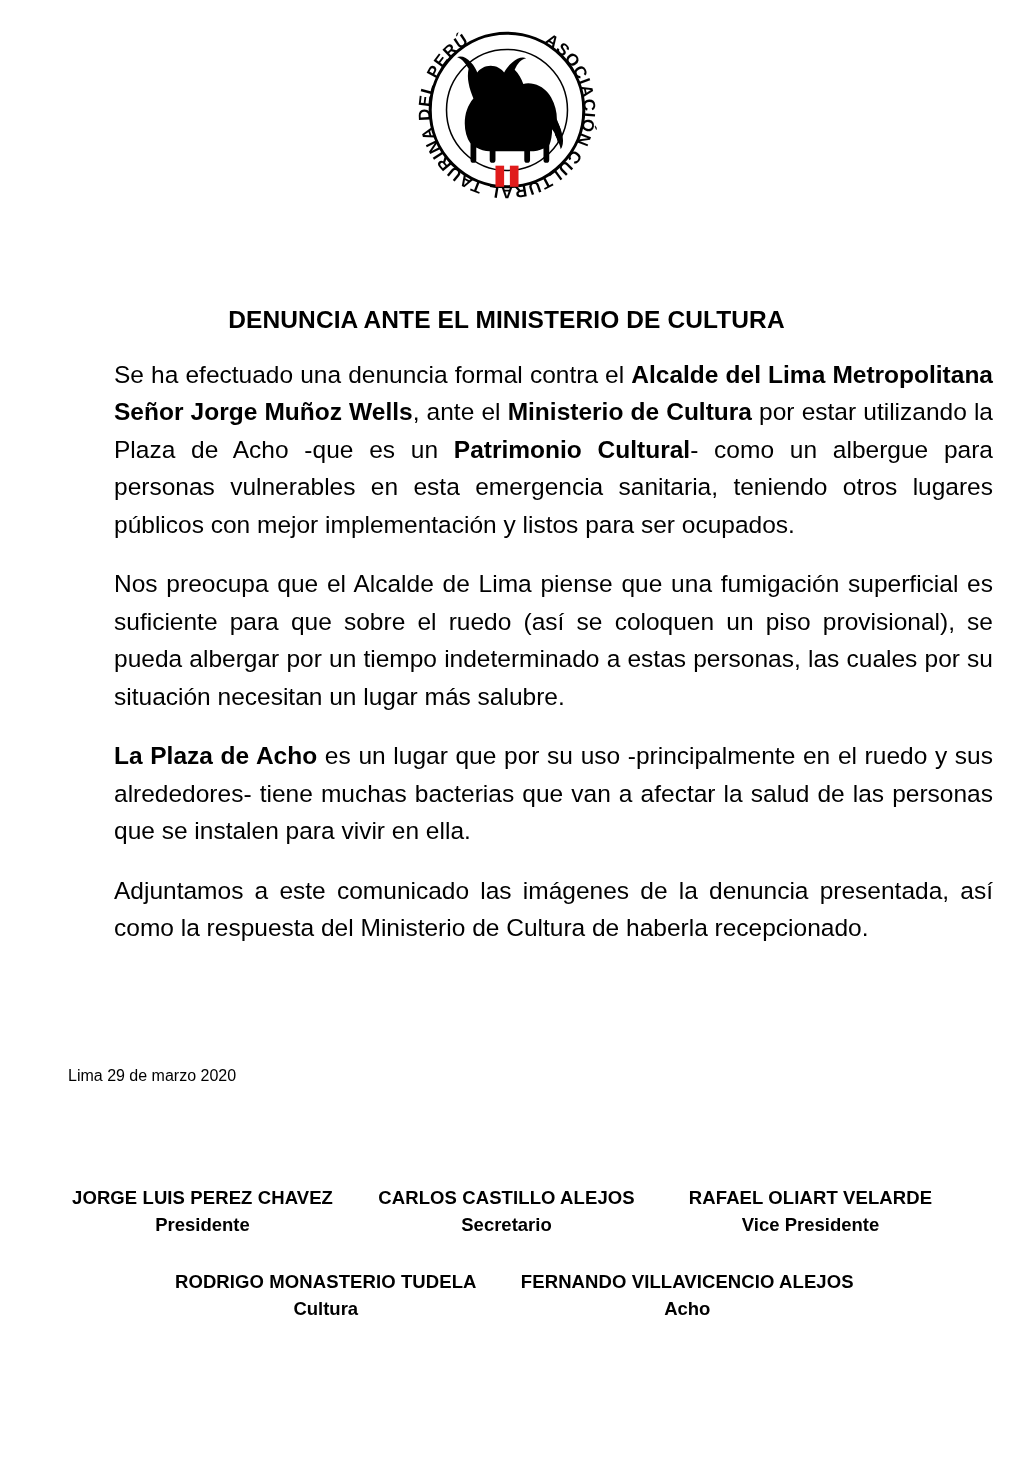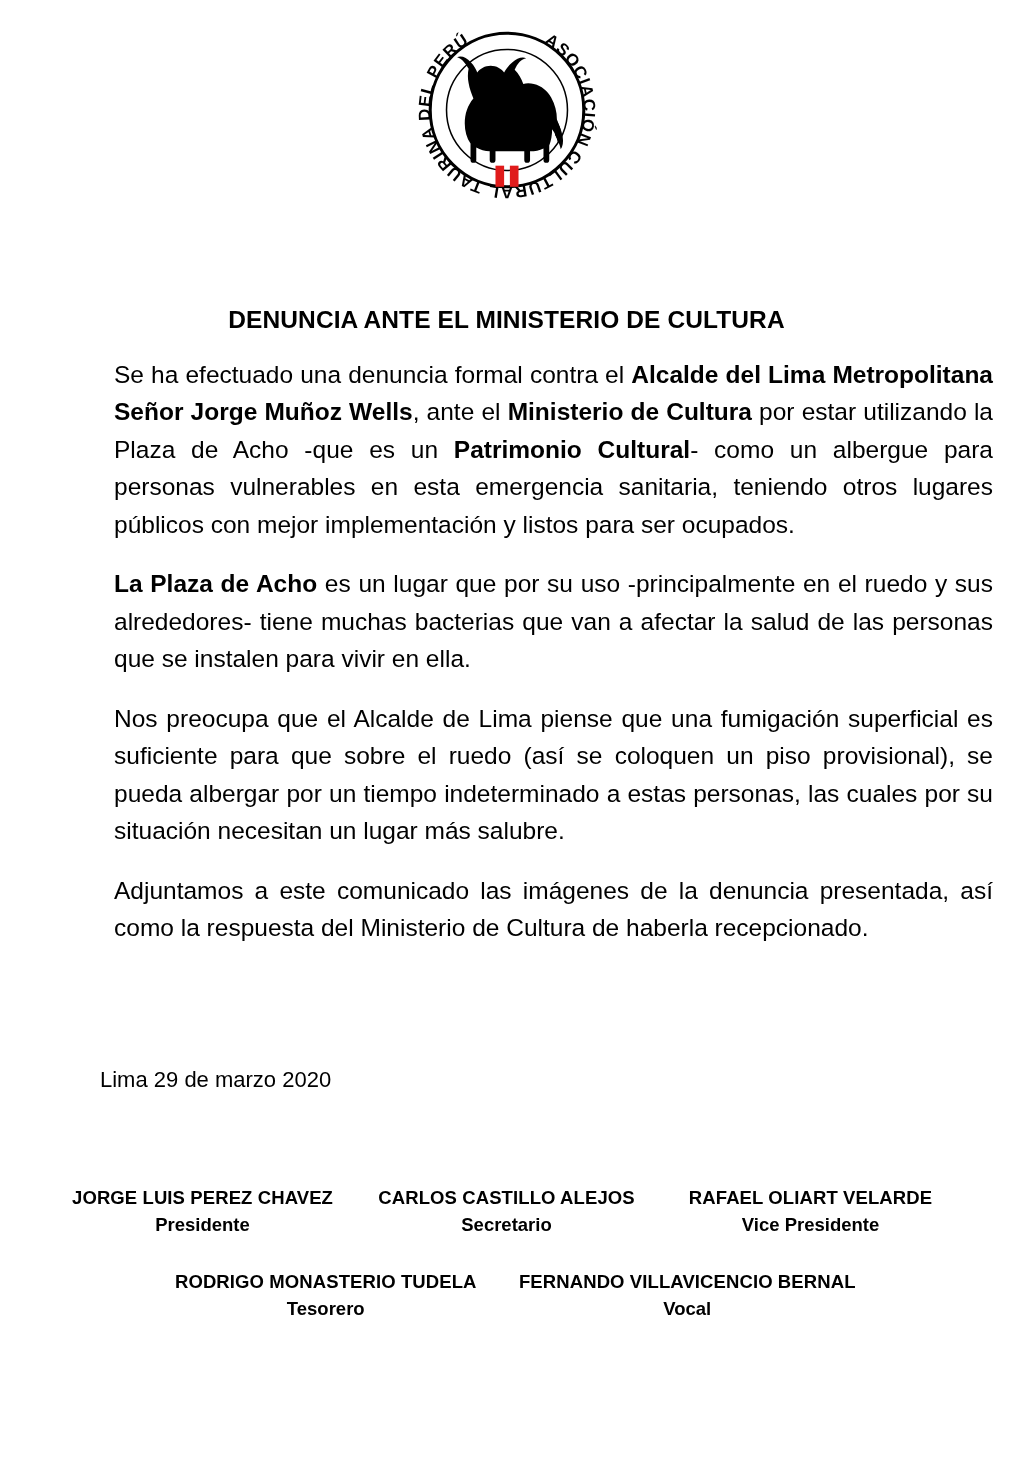--- a/index.html
+++ b/index.html
@@ -81,24 +81,23 @@
     hyphens: none;
   }
   .para:last-child { margin-bottom: 0; }
   .para b { font-weight: bold; }
 
   .date-line {
     position: absolute;
     top: 1065px;
     left: 68px;
     width: 879px;
-    font-size: 22px;
+    font-size: 16px;
     line-height: 1.4;
     text-align: left;
-    margin-left: 32px;
   }
 
   
   .sign-block {
     position: absolute;
     top: 1186px;
     left: 50px;
     width: 913px;
   }
   .sign-row {
@@ -197,22 +196,22 @@
         <rect x="103" y="158" width="9" height="22" fill="#e01b1b"></rect>
       </svg>
       <span class="logo-alt">Asociación Cultural Taurina del Perú — toro negro dentro de un círculo con dos barras rojas</span>
     </div>
   </div>
 
   <h1 class="doc-title">DENUNCIA ANTE EL MINISTERIO DE CULTURA</h1>
 
   <div class="body-block">
     <p class="para"><span>Se ha efectuado una denuncia formal contra el </span><b>Alcalde del Lima Metropolitana Señor Jorge Muñoz Wells</b><span>, ante el </span><b>Ministerio de Cultura</b><span> por estar utilizando la Plaza de Acho -que es un </span><b>Patrimonio Cultural</b><span>- como un albergue para personas vulnerables en esta emergencia sanitaria, teniendo otros lugares públicos con mejor implementación y listos para ser ocupados.</span></p>
+    <p class="para"><span>Nos preocupa que el Alcalde de Lima piense que una fumigación superficial es suficiente para que sobre el ruedo (así se coloquen un piso provisional), se pueda albergar por un tiempo indeterminado a estas personas, las cuales por su situación necesitan un lugar más salubre.</span></p>
     <p class="para"><b>La Plaza de Acho</b><span> es un lugar que por su uso -principalmente en el ruedo y sus alrededores- tiene muchas bacterias que van a afectar la salud de las personas que se instalen para vivir en ella.</span></p>
-    <p class="para"><span>Nos preocupa que el Alcalde de Lima piense que una fumigación superficial es suficiente para que sobre el ruedo (así se coloquen un piso provisional), se pueda albergar por un tiempo indeterminado a estas personas, las cuales por su situación necesitan un lugar más salubre.</span></p>
     <p class="para"><span>Adjuntamos a este comunicado las imágenes de la denuncia presentada, así como la respuesta del Ministerio de Cultura de haberla recepcionado.</span></p>
   </div>
 
   <div class="date-line">Lima 29 de marzo 2020</div>
 
   <div class="sign-block">
     <div class="sign-row row-3">
       <div class="sign-cell">
         <div class="sign-name">JORGE LUIS PEREZ CHAVEZ</div>
         <div class="sign-role">Presidente</div>
@@ -222,22 +221,22 @@
         <div class="sign-role">Secretario</div>
       </div>
       <div class="sign-cell">
         <div class="sign-name">RAFAEL OLIART VELARDE</div>
         <div class="sign-role">Vice Presidente</div>
       </div>
     </div>
     <div class="sign-row row-2">
       <div class="sign-cell">
         <div class="sign-name">RODRIGO MONASTERIO TUDELA</div>
-        <div class="sign-role">Tesorero</div>
-      </div>
-      <div class="sign-cell">
-        <div class="sign-name">FERNANDO VILLAVICENCIO BERNAL</div>
-        <div class="sign-role">Vocal</div>
+        <div class="sign-role">Cultura</div>
+      </div>
+      <div class="sign-cell">
+        <div class="sign-name">FERNANDO VILLAVICENCIO ALEJOS</div>
+        <div class="sign-role">Acho</div>
       </div>
     </div>
   </div>
 
 </div>
 
 </body></html>

